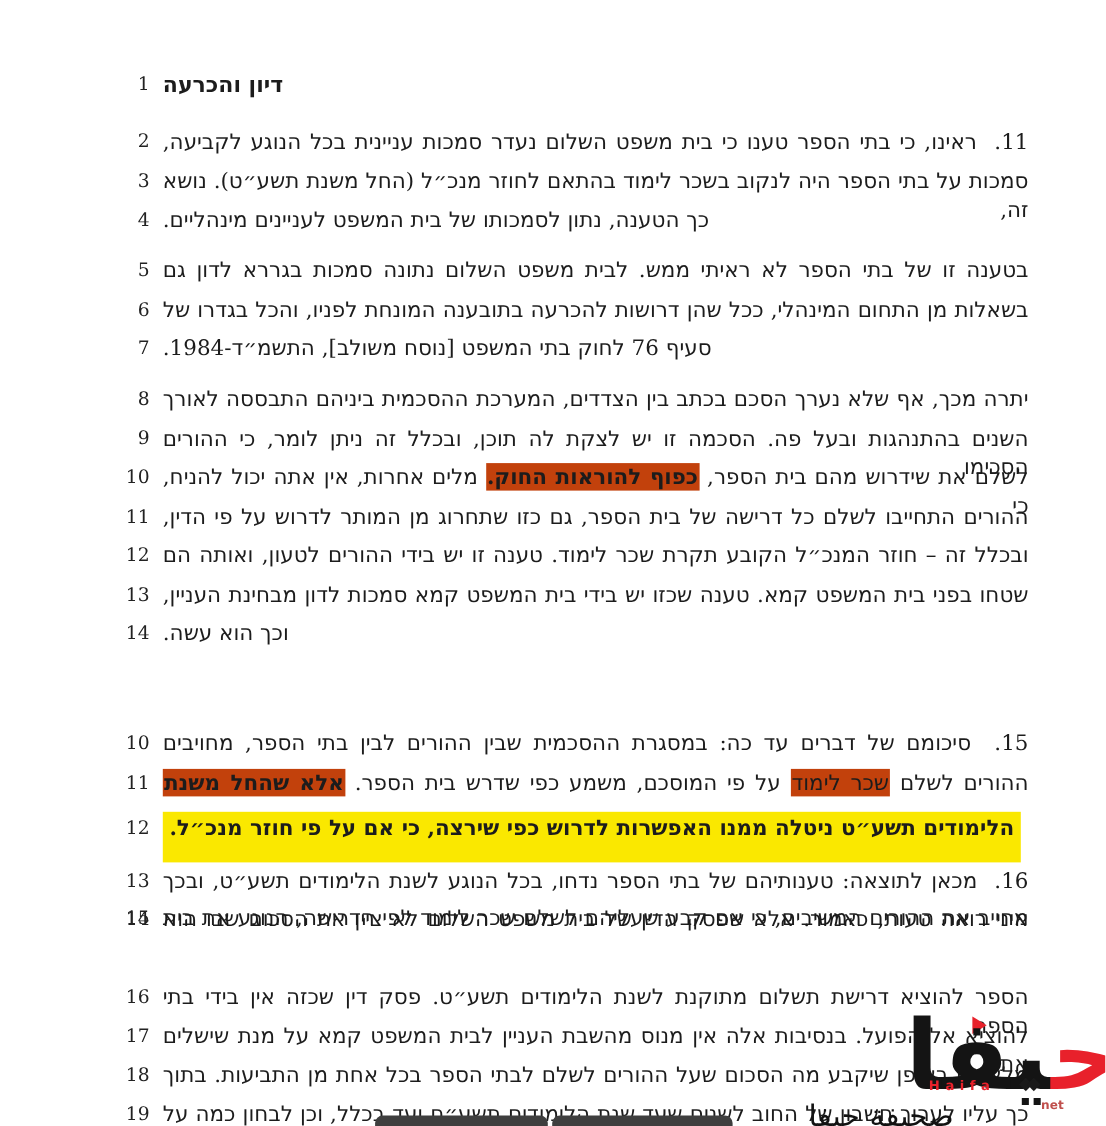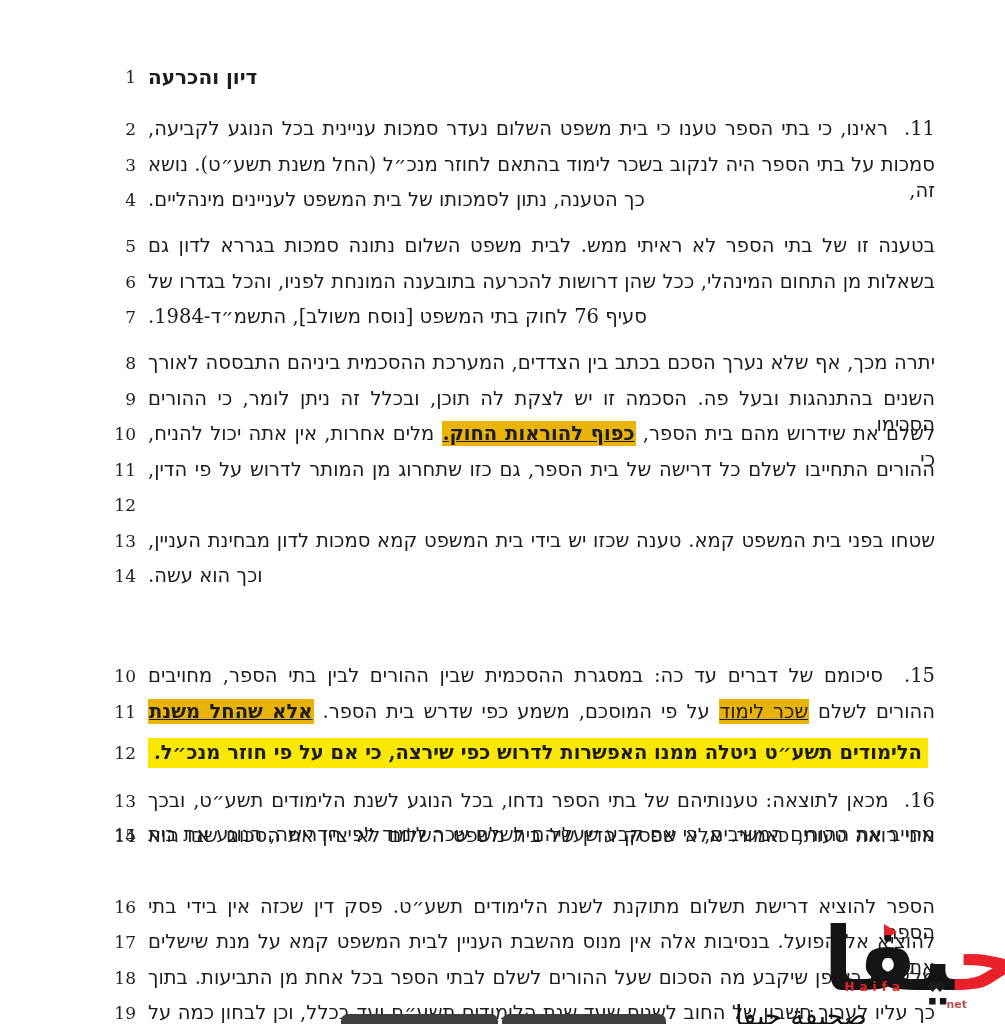--- a/index.html
+++ b/index.html
@@ -17,22 +17,22 @@
   }
   .txt {
     position:absolute; left:148px; right:70px;
     direction:rtl; unicode-bidi:embed;
     font-size:19.5px; line-height:26px;
     text-align:left; white-space:nowrap;
   }
   .row.j .txt { text-align:justify; text-align-last:justify; white-space:normal; }
   .row.title .txt { right:55px; font-weight:bold; font-size:20px; }
   .b { font-weight:bold; }
-  .hl { background:#eab308; padding:1px 1px;text-decoration:underline; }
-  .hl-big { background:#fae800; padding:3px 6px 4px 6px; }
+  .hl { background:#c2410c; padding:1px 1px; }
+  .hl-big { background:#fae800; padding:3px 6px 20px 6px; }
   
   .dark-bar { position:absolute; background:#3e3e3e; height:16px; border-radius:7px 7px 0 0; }
   .bar1 { left:341px; top:1014px; width:157px; }
   .bar2 { left:502px; top:1014px; width:164px; }
   
   .wm { position:absolute; z-index:6; }
   .wm-word {
     right:-14px; top:916px; direction:rtl;
     font-family:"DejaVu Sans",sans-serif; font-weight:bold;
     font-size:88px; line-height:1; color:#141414; letter-spacing:-2px;
@@ -107,20 +107,21 @@
   <div class="row j" style="top:421px">
     <span class="num">10</span>
     <div class="txt"><span>לשלם את שידרוש מהם בית הספר, </span><span class="hl b">כפוף להוראות החוק.</span><span> מלים אחרות, אין אתה יכול להניח, כי</span></div>
   </div>
   <div class="row j" style="top:457px">
     <span class="num">11</span>
     <div class="txt">ההורים התחייבו לשלם כל דרישה של בית הספר, גם כזו שתחרוג מן המותר לדרוש על פי הדין,</div>
   </div>
   <div class="row j" style="top:492px">
     <span class="num">12</span>
+    <div class="txt">ובכלל זה – חוזר המנכ״ל הקובע תקרת שכר לימוד. טענה זו יש בידי ההורים לטעון, ואותה הם</div>
   </div>
   <div class="row j" style="top:528px">
     <span class="num">13</span>
     <div class="txt">שטחו בפני בית המשפט קמא. טענה שכזו יש בידי בית המשפט קמא סמכות לדון מבחינת העניין,</div>
   </div>
   <div class="row" style="top:563px">
     <span class="num">14</span>
     <div class="txt">וכך הוא עשה.</div>
   </div>
 

